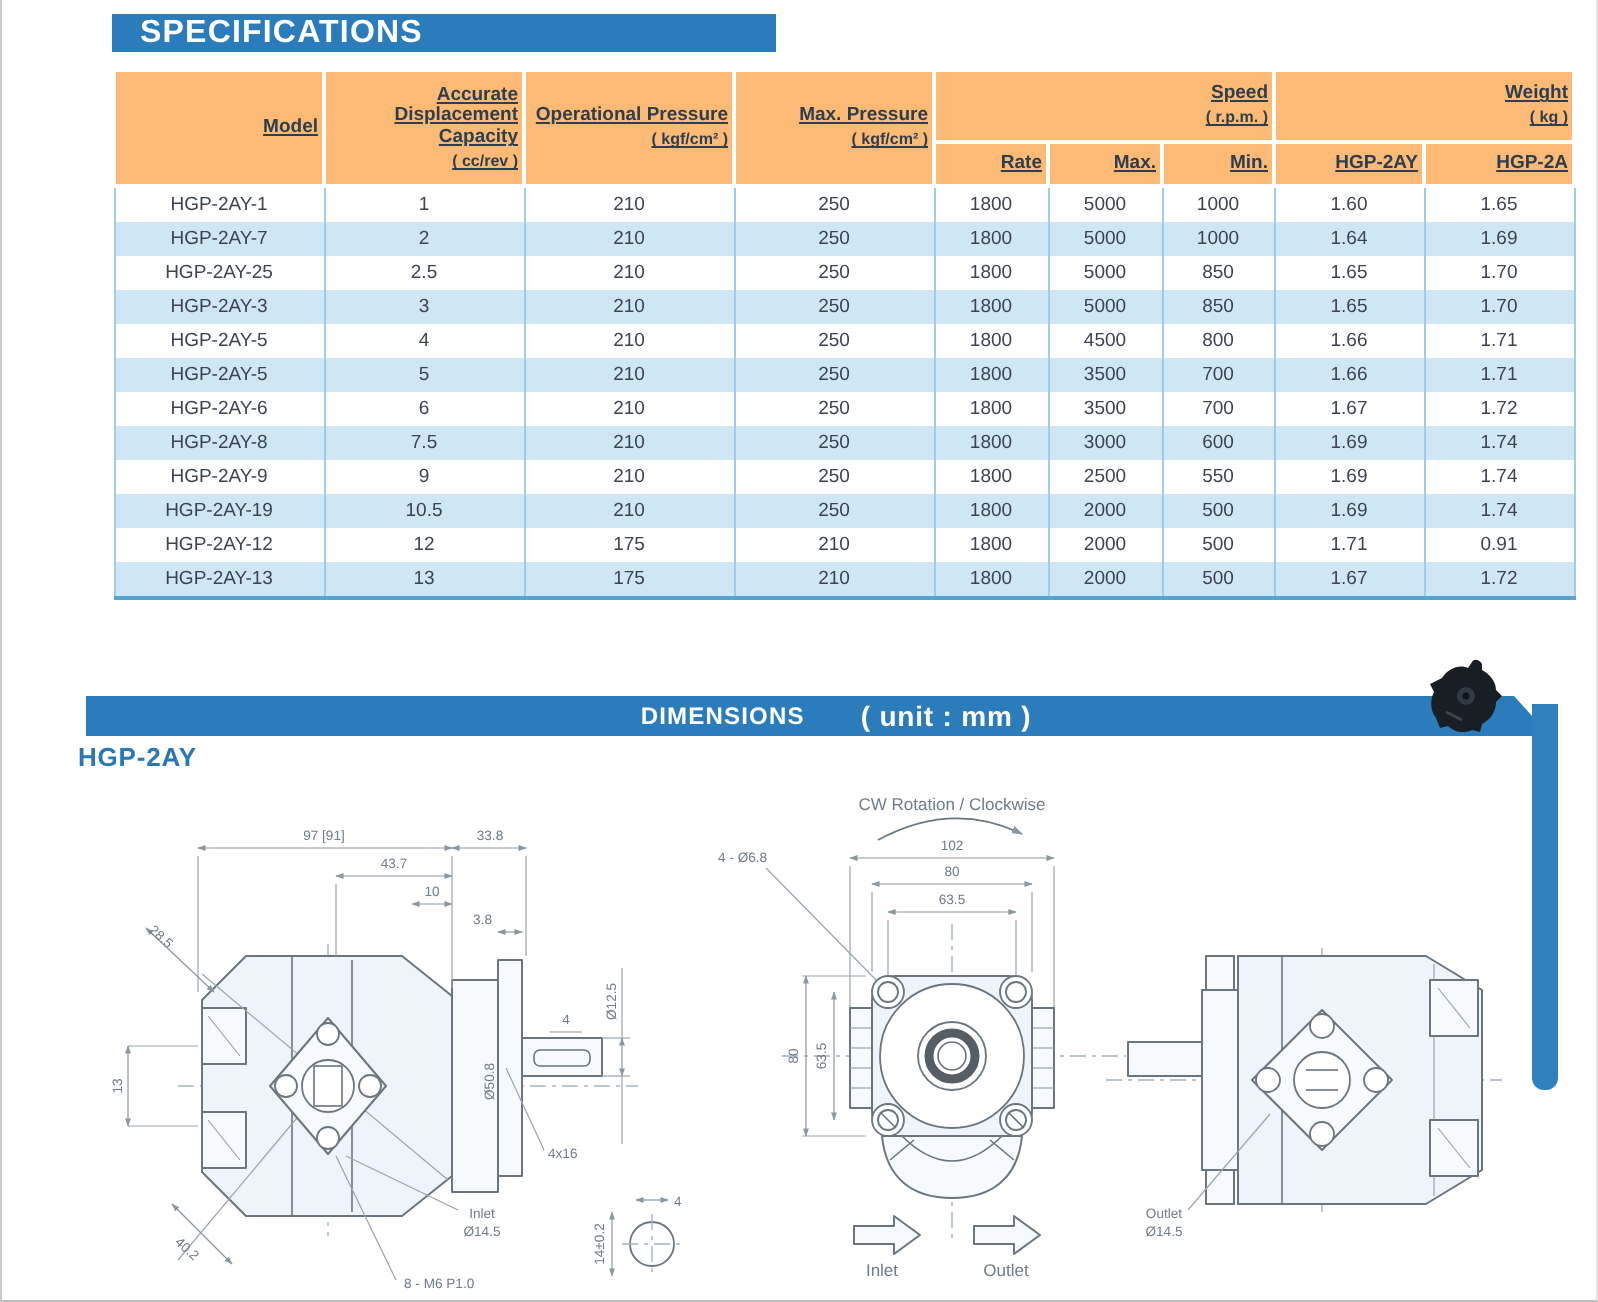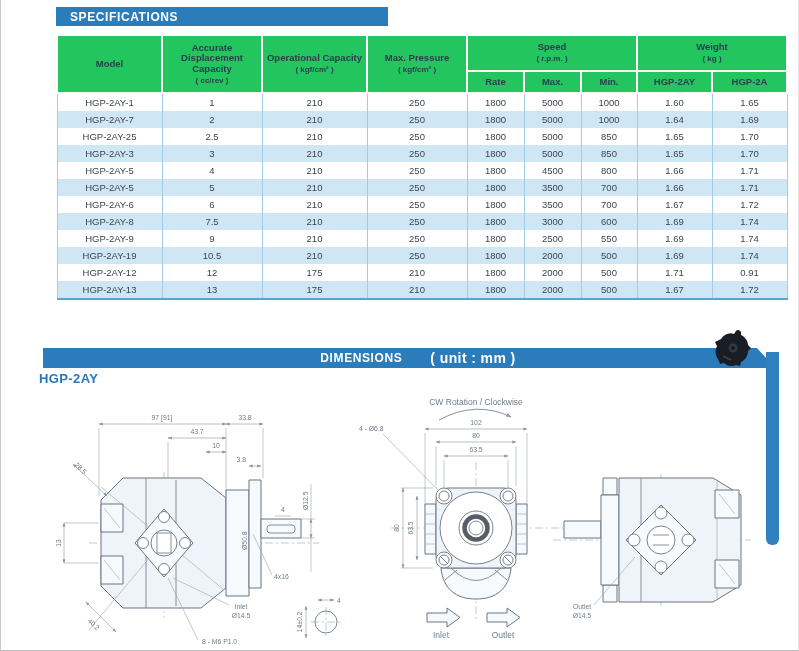--- a/index.html
+++ b/index.html
@@ -6,21 +6,21 @@
   .page{
     position:relative;width:799px;height:651px;background:#fff;overflow:hidden;
     font-family:"Liberation Sans", sans-serif;box-sizing:border-box;
     border-left:1px solid #c9c9c9;border-bottom:1px solid #bdbdbd;border-right:1px solid #e6e6e6;
   }
   
   .banner{
     position:absolute;background:#2b7cba;color:#fff;font-weight:bold;
     display:flex;align-items:center;letter-spacing:0.6px;
   }
-  .spec-banner{left:55px;top:7px;width:318px;height:19px;font-size:12px;padding-left:14px;}
+  .spec-banner{left:55px;top:7px;width:318px;height:19px;font-size:16px;padding-left:14px;}
   .dim-banner{
     left:42px;top:348px;width:714px;height:20px;font-size:12px;padding-left:18px;
     clip-path:polygon(0 0, calc(100% - 18px) 0, 100% 100%, 0 100%);
     justify-content:center;
   }
   .dim-unit{font-size:14px;margin-left:28px;letter-spacing:0.4px;}
   .right-strip{
     position:absolute;left:765px;top:352px;width:13px;height:193px;
     background:#2f80bd;border-radius:0 0 6px 6px;
   }
@@ -29,22 +29,22 @@
     position:absolute;left:38px;top:371px;color:#2878b8;font-weight:bold;
     font-size:13px;letter-spacing:0.4px;
   }
   
   .spec-table{
     position:absolute;left:55px;top:34px;width:730px;border-collapse:collapse;
     table-layout:fixed;font-size:9.5px;color:#3c4450;
     border:1px solid #9ccadf;border-bottom:2px solid #55a5d0;
   }
   .spec-table th{
-    background:#22c55e;border:2px solid #ffffff;text-align:center;vertical-align:middle;
-    font-weight:bold;color:#2c3e50;padding:1px 2px;line-height:1.15;
+    background:#fdba74;border:2px solid #ffffff;text-align:right;vertical-align:middle;
+    font-weight:bold;color:#2c3e50;padding:1px 2px;line-height:1.15;text-decoration:underline;
   }
   .spec-table thead tr:first-child th{height:32px;font-size:9.5px;}
   .spec-table thead tr:last-child th{height:18px;}
   .h-sub{font-weight:bold;font-size:8px;margin-top:1px;}
   .spec-table td{
     height:17px;text-align:center;vertical-align:middle;padding:0 2px;
     border-left:1px solid #a0cde5;border-right:1px solid #a0cde5;
   }
   .spec-table tbody tr:nth-child(even){background:#cfe6f4;}
   .footnote{
@@ -87,21 +87,21 @@
     <thead>
       <tr>
         <th rowspan="2">
           <div>Model</div>
         </th>
         <th rowspan="2">
           <div>Accurate Displacement Capacity</div>
           <div class="h-sub">( cc/rev )</div>
         </th>
         <th rowspan="2">
-          <div>Operational Capacity</div>
+          <div>Operational Pressure</div>
           <div class="h-sub">( kgf/cm² )</div>
         </th>
         <th rowspan="2">
           <div>Max. Pressure</div>
           <div class="h-sub">( kgf/cm² )</div>
         </th>
         <th colspan="3">
           <div>Speed</div>
           <div class="h-sub">( r.p.m. )</div>
         </th>

